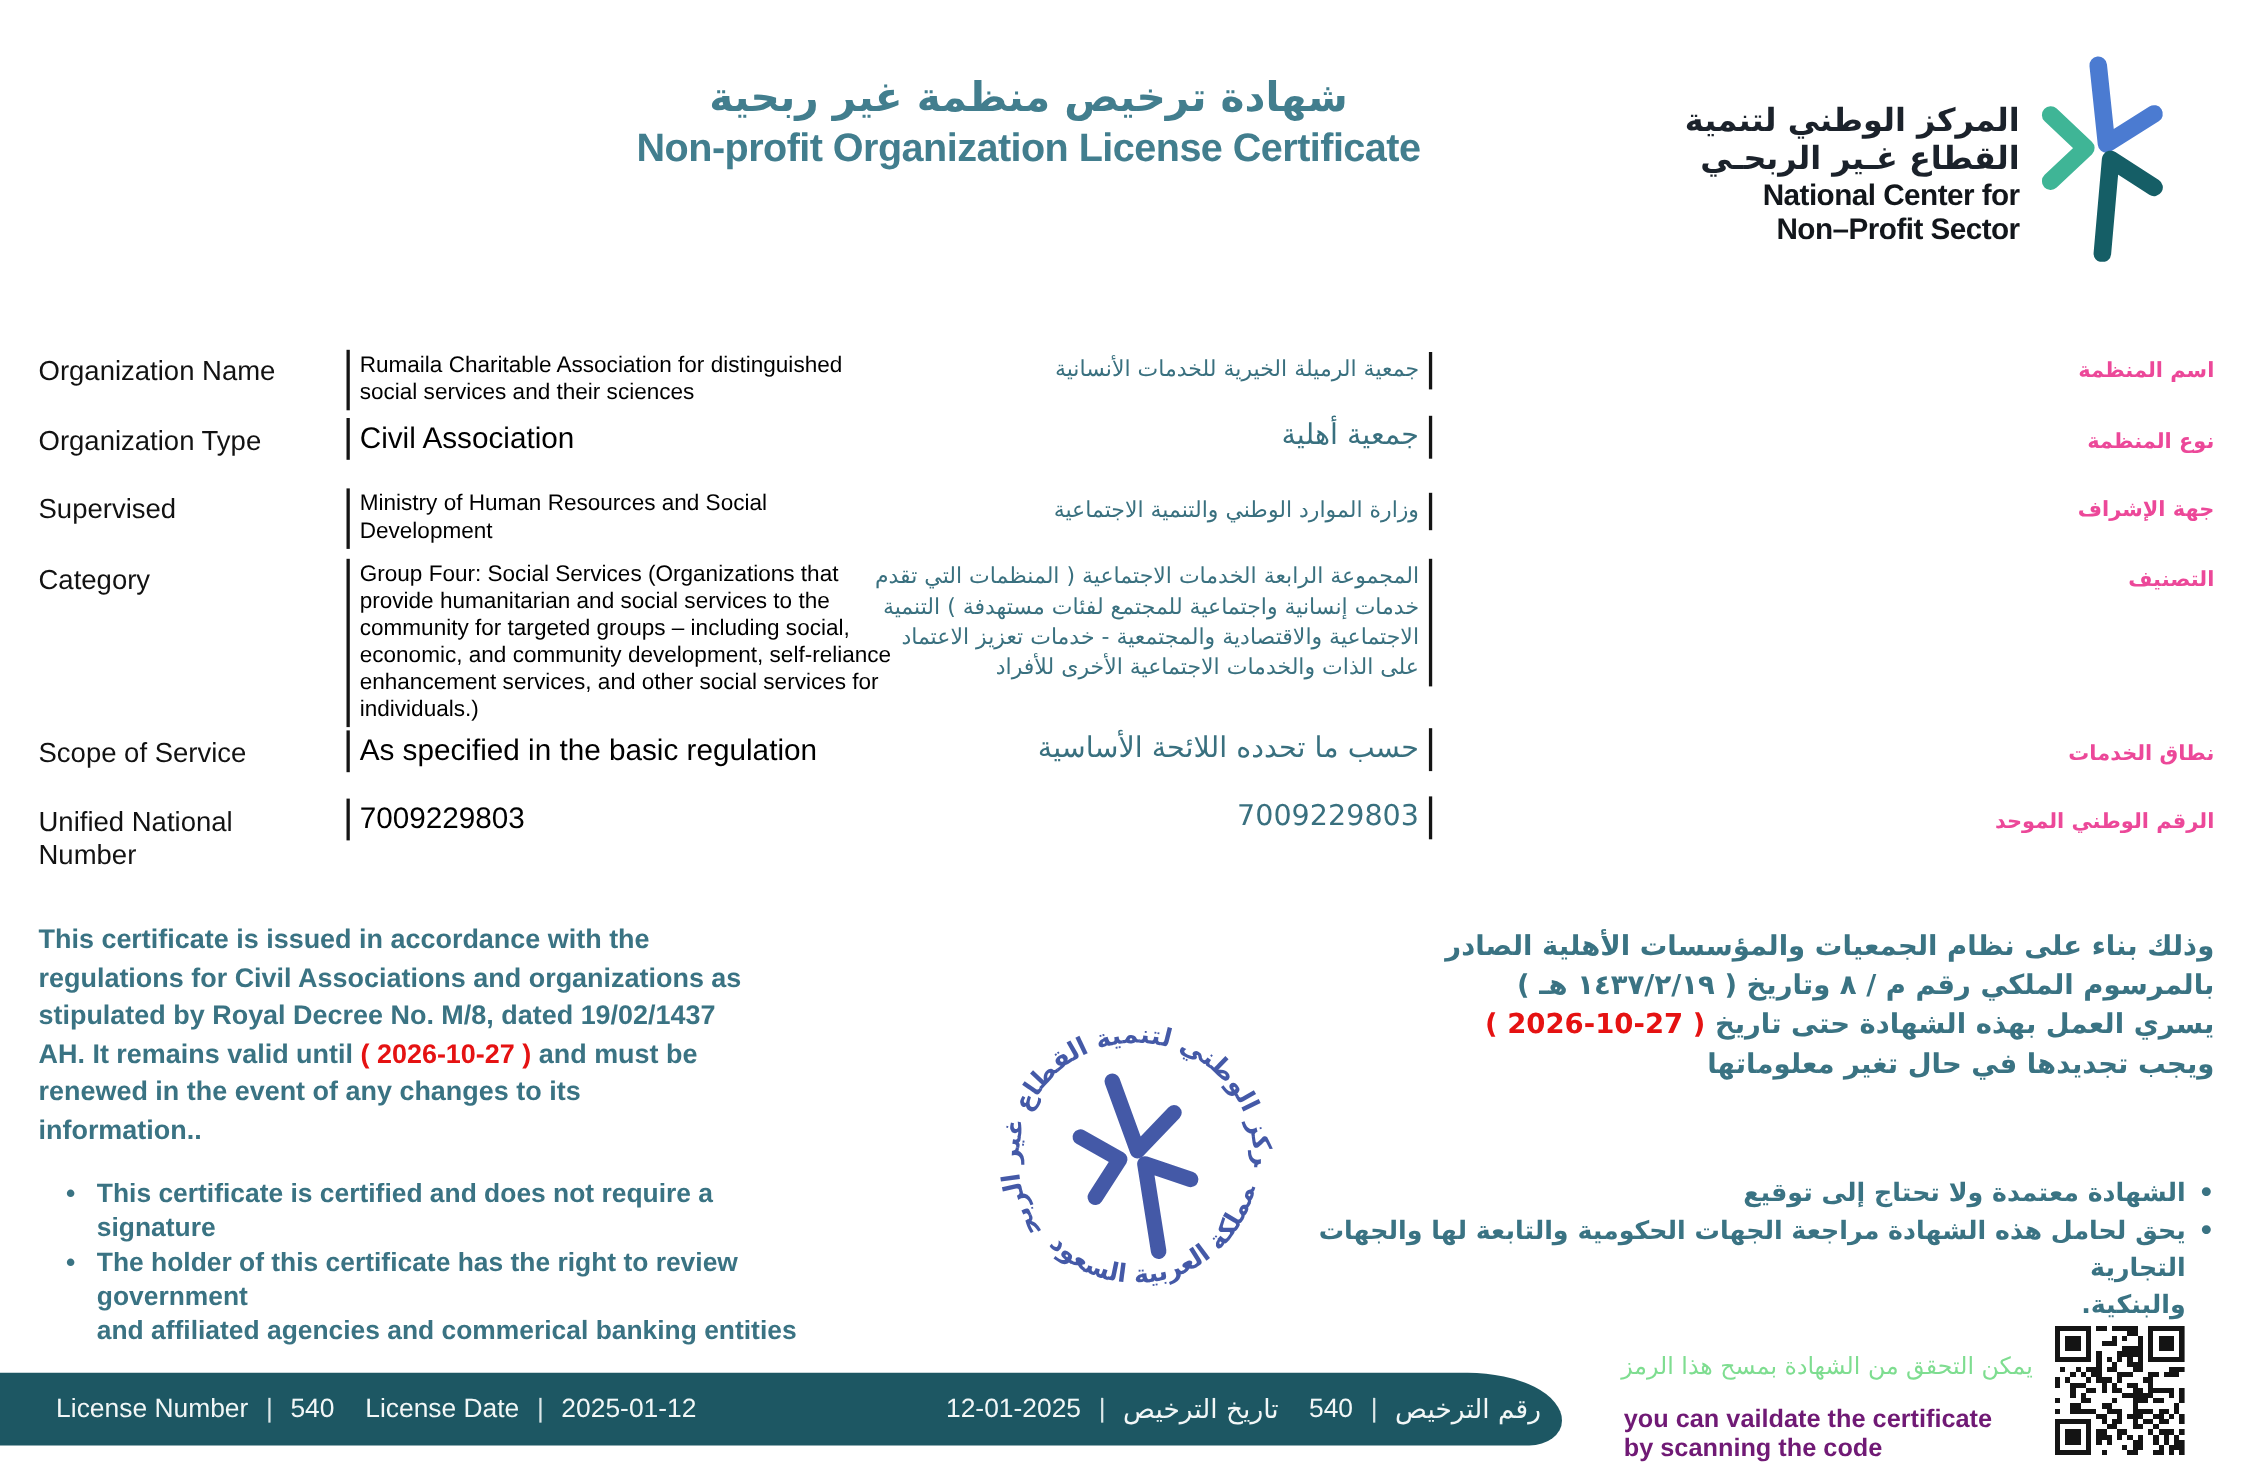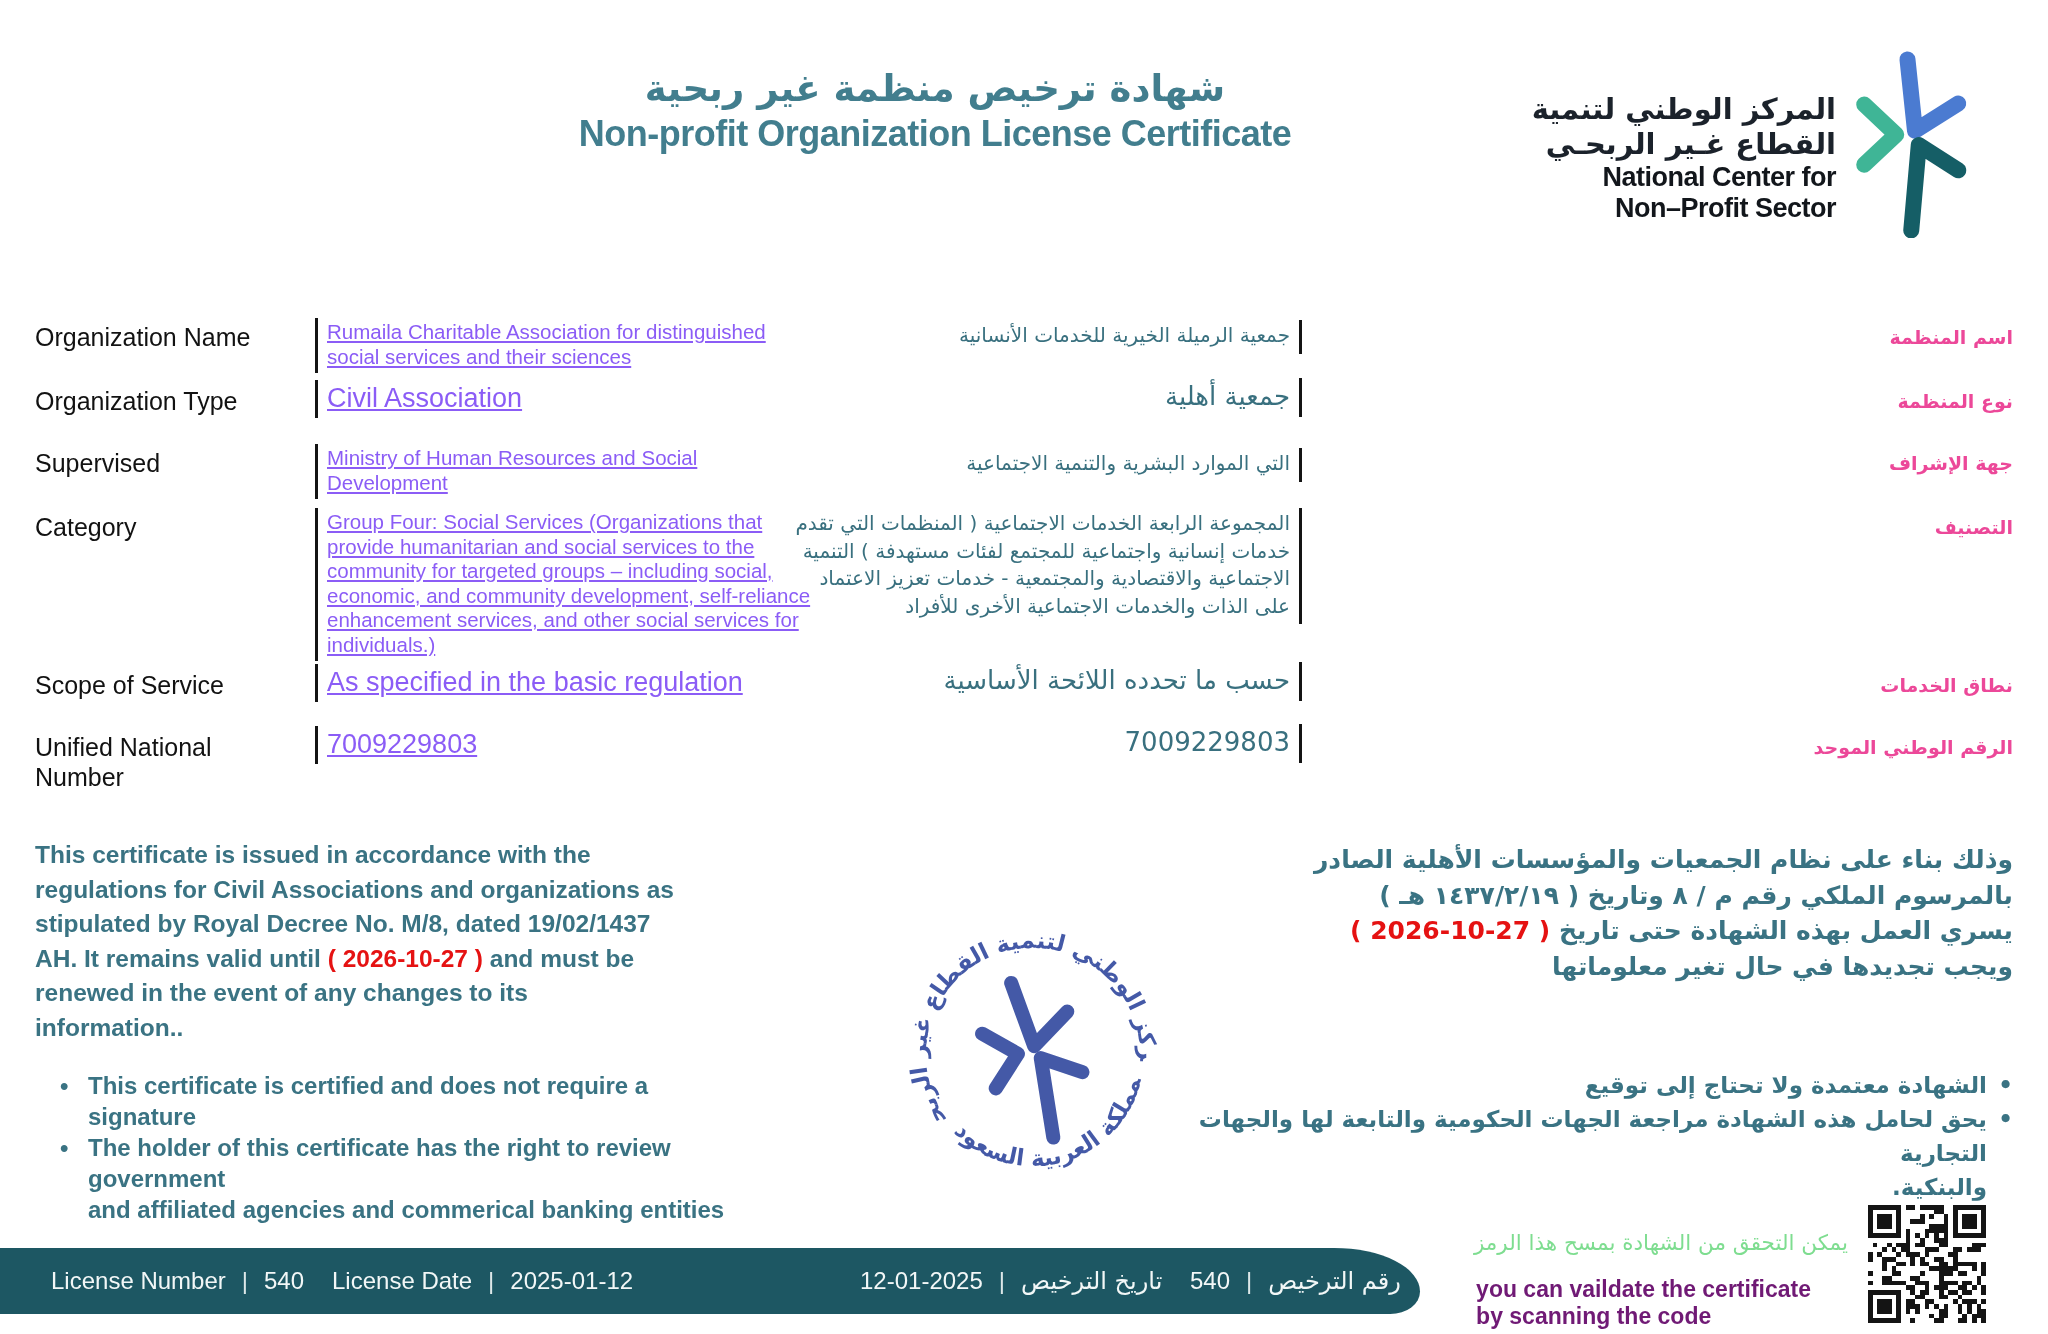--- a/index.html
+++ b/index.html
@@ -11,21 +11,21 @@
   .title-block{position:absolute;left:380px;top:66px;width:1110px;text-align:center;color:#427e8e;}
   .title-ar{font-family:"DejaVu Sans",sans-serif;font-size:37px;font-weight:bold;line-height:46px;}
   .title-en{font-size:36px;font-weight:600;line-height:44px;letter-spacing:-0.5px;}
   .logo-text{position:absolute;right:212px;top:92px;text-align:right;}
   .logo-text .ar{font-family:"DejaVu Sans",sans-serif;font-size:29px;font-weight:bold;color:#1b222b;line-height:35px;}
   .logo-text .en{font-size:27px;font-weight:bold;color:#12161b;line-height:31px;letter-spacing:-0.5px;}
   .logo-mark{position:absolute;left:1853px;top:50px;}
   
   .lbl-en{position:absolute;left:35px;width:270px;font-size:25px;font-weight:normal;color:#121212;line-height:30px;}
   .val-en{position:absolute;left:315px;width:520px;border-left:3px solid #141414;padding:2px 0 4px 9px;
-          color:#8b5cf6;font-size:20.5px;line-height:24.5px;white-space:pre-line;text-decoration:underline;}
+          color:#000000;font-size:20.5px;line-height:24.5px;white-space:pre-line;}
   .val-en.lg{font-size:27px;line-height:32px;}
   .val-ar{position:absolute;width:520px;right:746px;border-right:3px solid #141414;padding:2px 9px 4px 0;
           color:#39707f;font-family:"DejaVu Sans",sans-serif;font-size:20px;line-height:27.5px;
           text-align:right;direction:rtl;white-space:pre-line;}
   .val-ar.lg{font-size:26px;line-height:33px;}
   .lbl-ar{position:absolute;right:35px;width:300px;text-align:right;direction:rtl;
           font-family:"DejaVu Sans",sans-serif;font-size:19px;font-weight:bold;color:#ec4899;line-height:30px;}
   
   .stmt-en{position:absolute;left:35px;top:838px;width:740px;color:#3a7383;font-size:24.5px;
            line-height:34.5px;font-weight:600;white-space:pre-line;}
@@ -89,21 +89,21 @@
   <div class="lbl-ar" style="top:322px">اسم المنظمة</div>
 
   <div class="lbl-en" style="top:386px">Organization Type</div>
   <div class="val-en lg" style="top:380px">Civil Association</div>
   <div class="val-ar lg" style="top:378px">جمعية أهلية</div>
   <div class="lbl-ar" style="top:386px">نوع المنظمة</div>
 
   <div class="lbl-en" style="top:448px">Supervised</div>
   <div class="val-en" style="top:444px">Ministry of Human Resources and Social
 Development</div>
-  <div class="val-ar" style="top:448px">التي الموارد البشرية والتنمية الاجتماعية</div>
+  <div class="val-ar" style="top:448px">وزارة الموارد الوطني والتنمية الاجتماعية</div>
   <div class="lbl-ar" style="top:448px">جهة الإشراف</div>
 
   <div class="lbl-en" style="top:512px">Category</div>
   <div class="val-en" style="top:508px">Group Four: Social Services (Organizations that
 provide humanitarian and social services to the
 community for targeted groups – including social,
 economic, and community development, self-reliance
 enhancement services, and other social services for
 individuals.)</div>
   <div class="val-ar" style="top:508px">المجموعة الرابعة الخدمات الاجتماعية ( المنظمات التي تقدم

